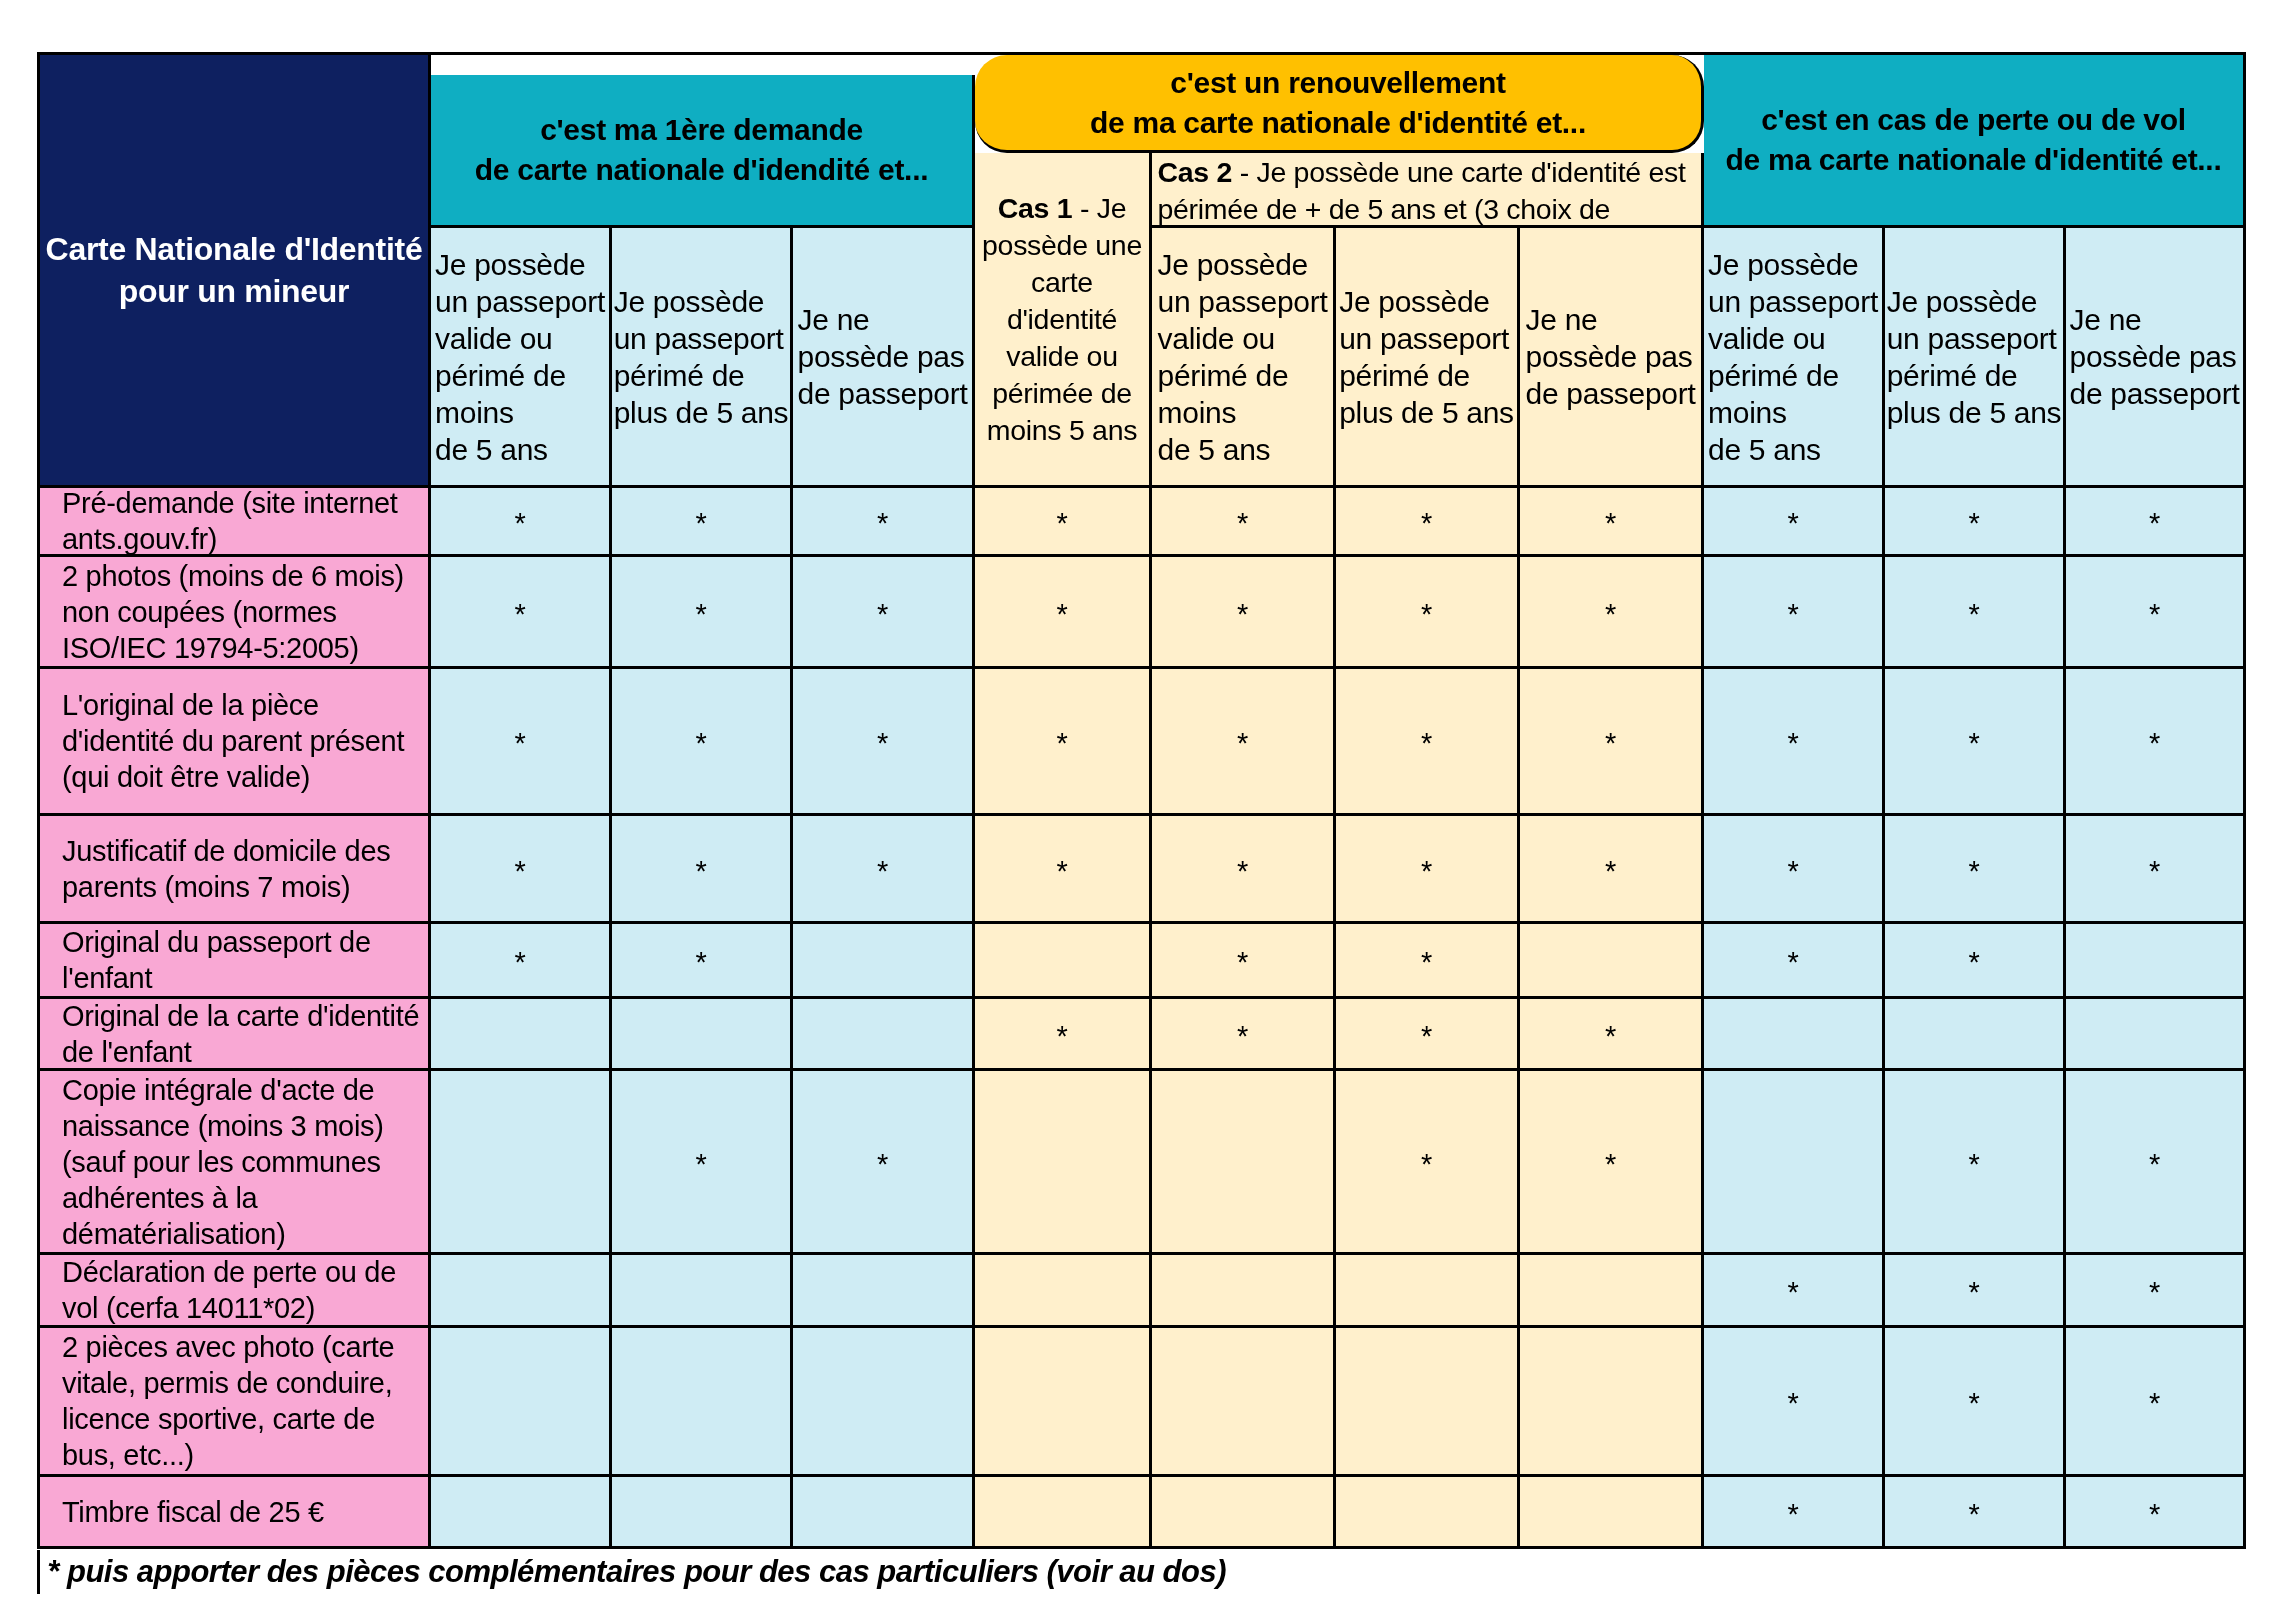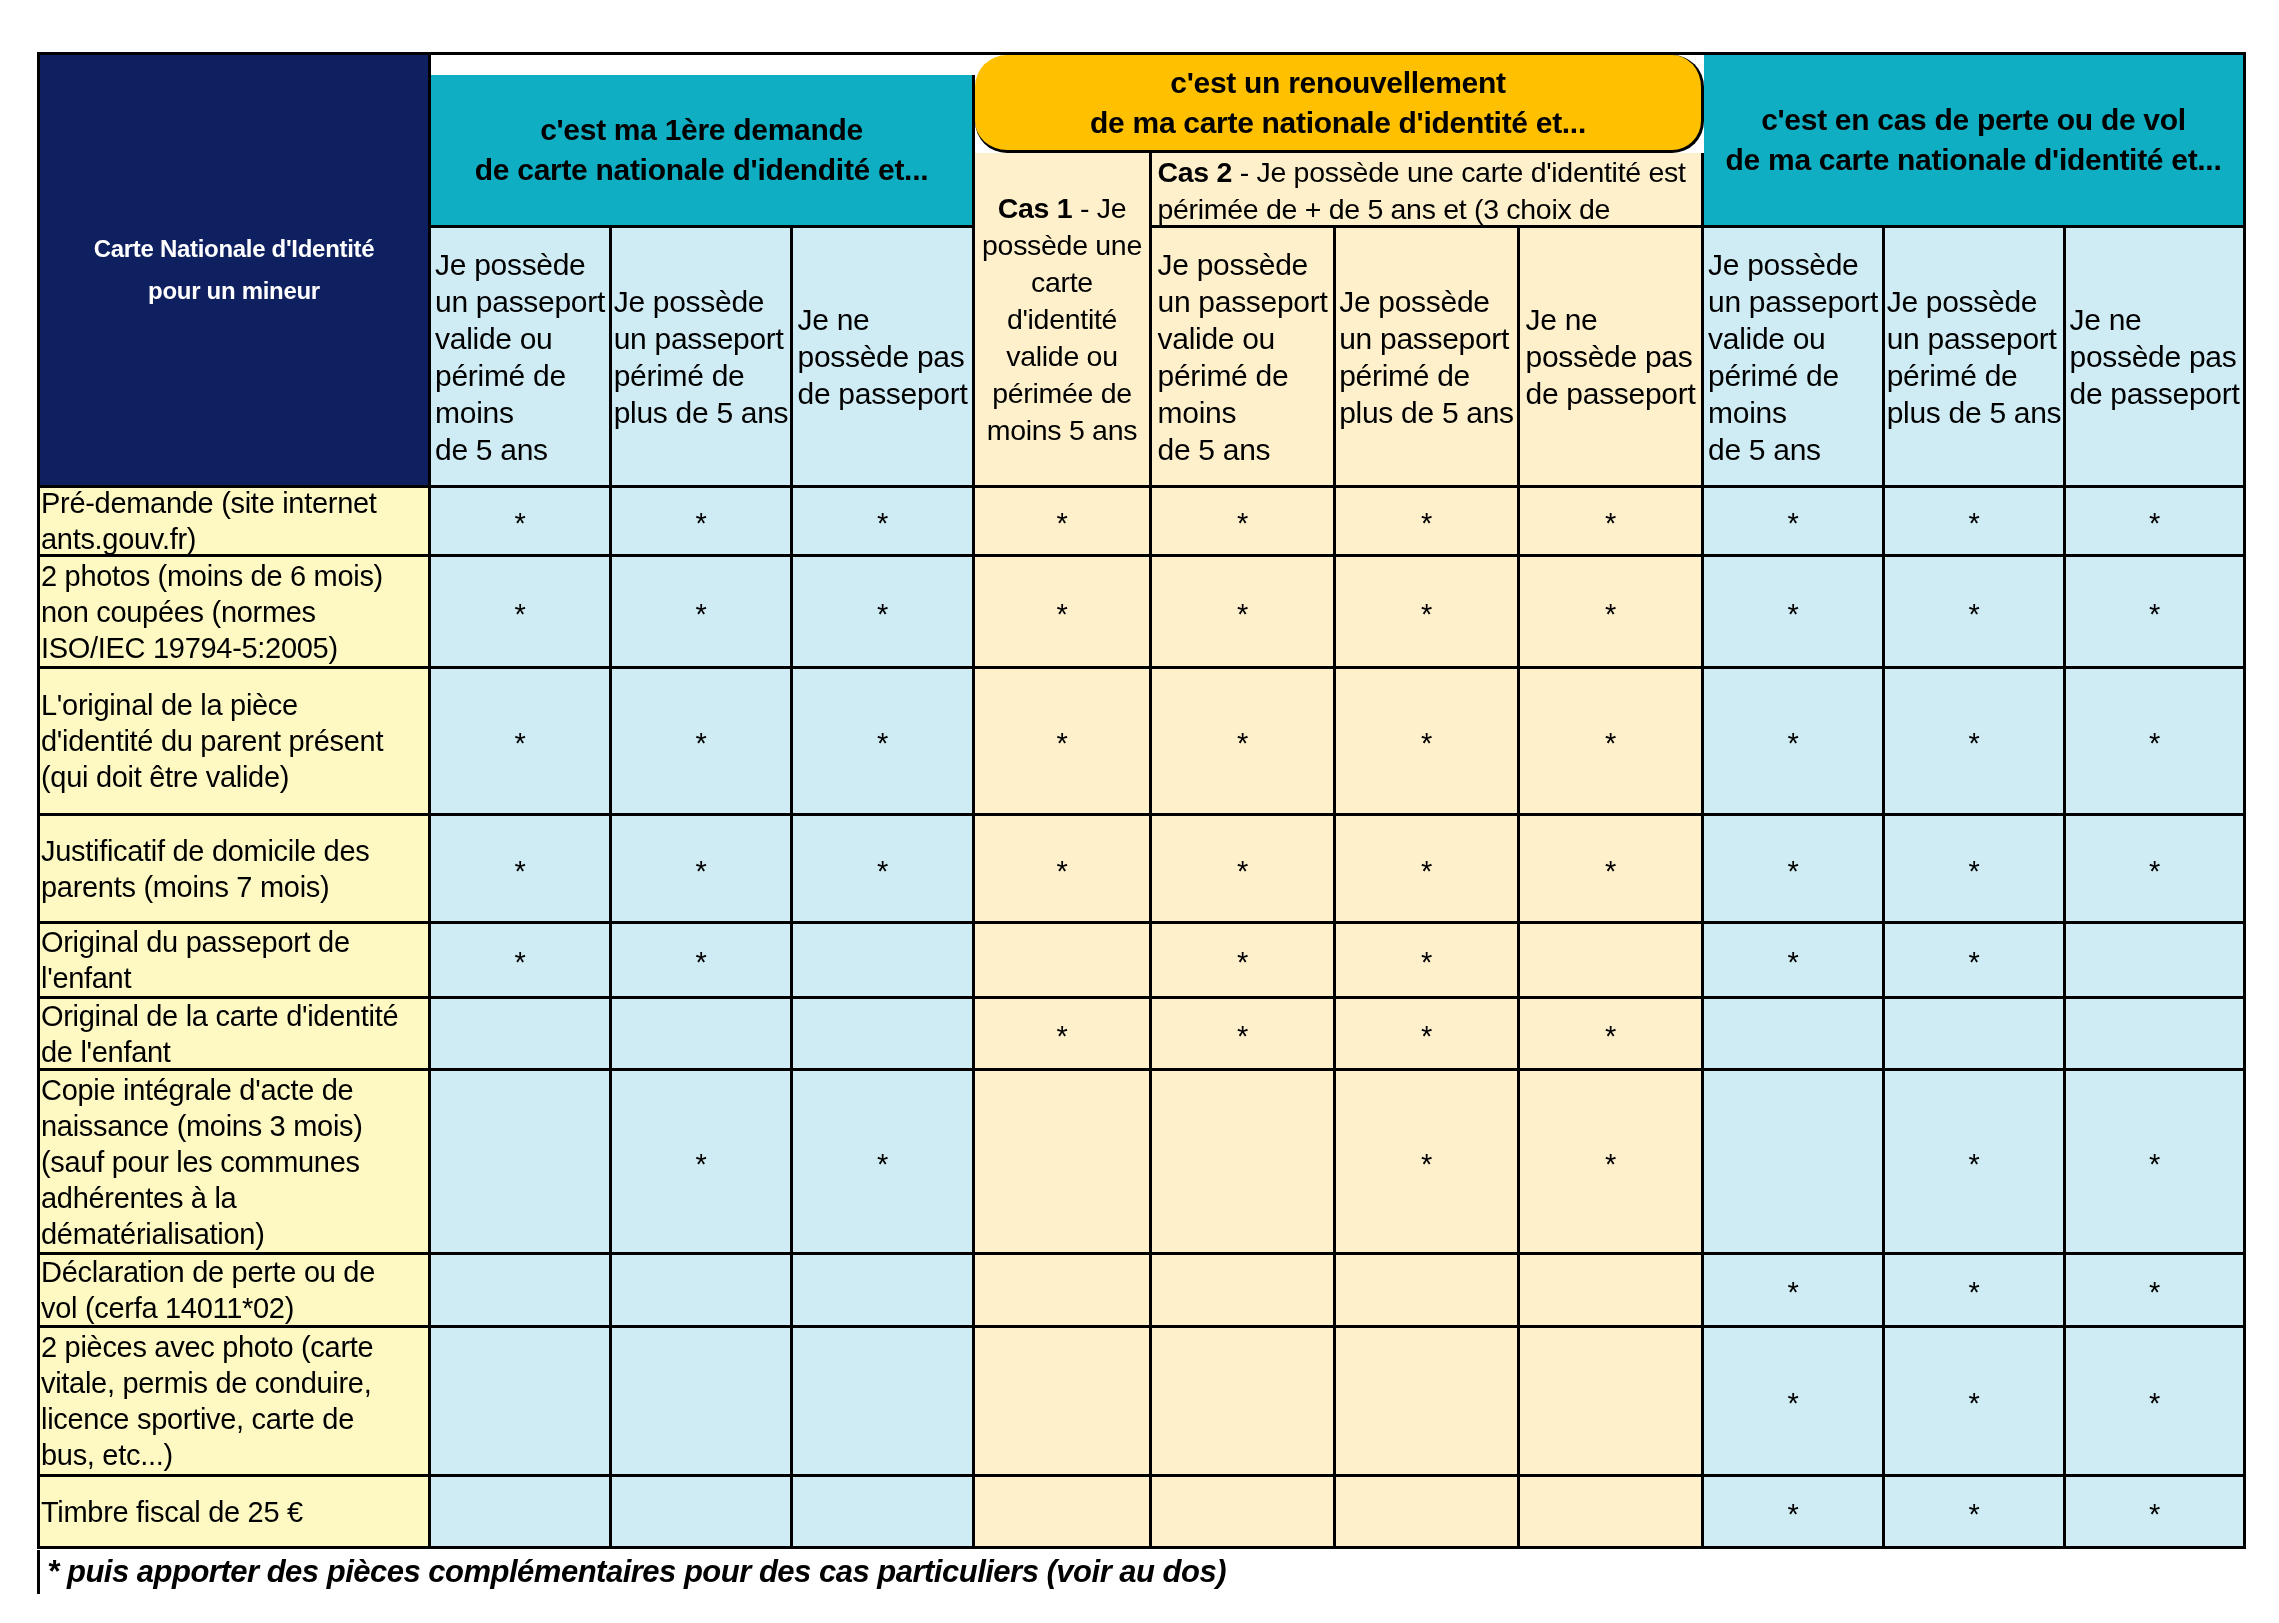--- a/index.html
+++ b/index.html
@@ -14,21 +14,21 @@
     display:grid;
     grid-template-columns:391px 181px 181px 182px 177px 184px 184px 184px 181px 181px 180px;
     grid-template-rows:98px 75px 260px 69px 112px 147px 108px 75px 72px 184px 73px 149px 72px;
     border-top:3.7px solid #000; border-left:3.7px solid #000;
   }
   .grid > div { border-right:3.7px solid #000; border-bottom:3.7px solid #000; overflow:visible; }
 
   .corner {
     grid-area:1/1/4/2; background:var(--navy,#0E2060); color:#fff;
     display:flex; align-items:center; justify-content:center; text-align:center;
-    font-weight:bold; font-size:24px; line-height:42px; white-space:pre-line;
+    font-weight:bold; font-size:32px; line-height:42px; white-space:pre-line;
   }
   .ghead {
     display:flex; align-items:center; justify-content:center; text-align:center;
     font-weight:bold; font-size:30px; line-height:40px; white-space:pre-line;
   }
   .g1 { grid-area:1/2/3/5; background:var(--teal,#0FAEC2);margin-top:20px; }
   .g2 { grid-area:1/5/2/9; background:var(--gold,#FFC000);border-radius:32px; }
   .g3 { grid-area:1/9/3/12; background:var(--teal,#0FAEC2); }
 
   .cas1 {
@@ -40,22 +40,22 @@
     grid-area:2/6/3/9; background:var(--cream,#FFF0CC);
     font-size:28.5px; line-height:37px; padding:0.9px 5.5px; white-space:pre-line;
   }
   .bold { font-weight:bold; }
 
   .sub {
     display:flex; align-items:center; justify-content:center; 
     font-size:30px; line-height:37px; white-space:pre-line;
   }
   .lab {
-    background:#fef9c3; display:flex; align-items:center; text-align:left;
-    font-size:29px; line-height:36px; padding-left:1px; white-space:pre-line;
+    background:#f9a8d4; display:flex; align-items:center; text-align:left;
+    font-size:29px; line-height:36px; padding-left:22px; white-space:pre-line;
   }
   .cell {
     display:flex; align-items:center; justify-content:center;
     font-size:29px; padding-top:5.5px;
   }
   .blue  { background:var(--light_blue,#CFECF4); }
   .cream { background:var(--cream,#FFF0CC); }
 
   .footer {
     position:absolute; left:37px; top:1550px; width:2205px; height:44px;

